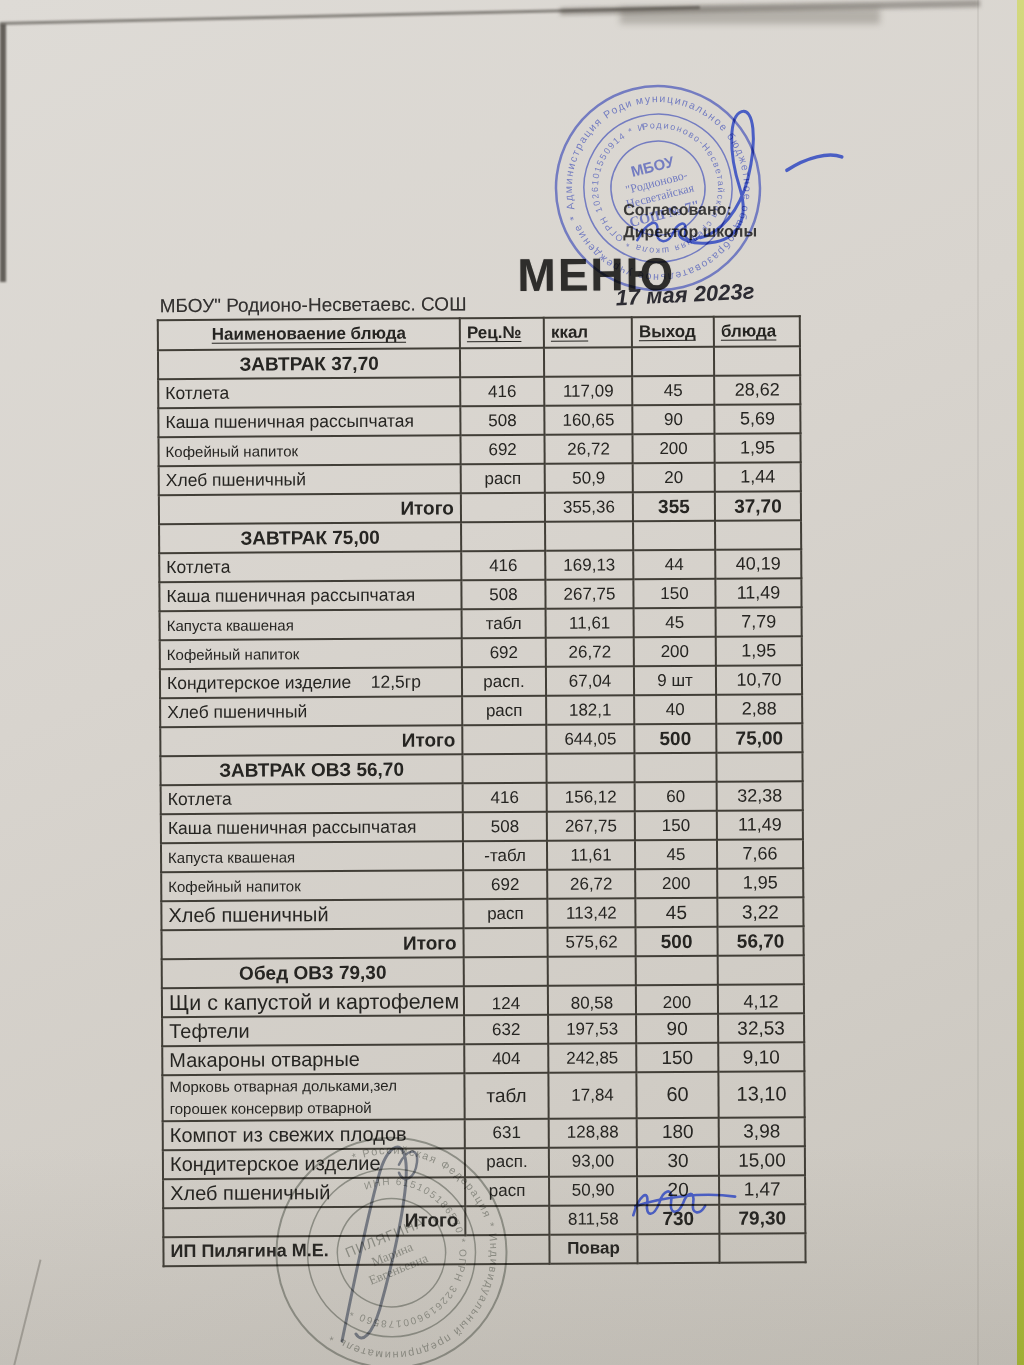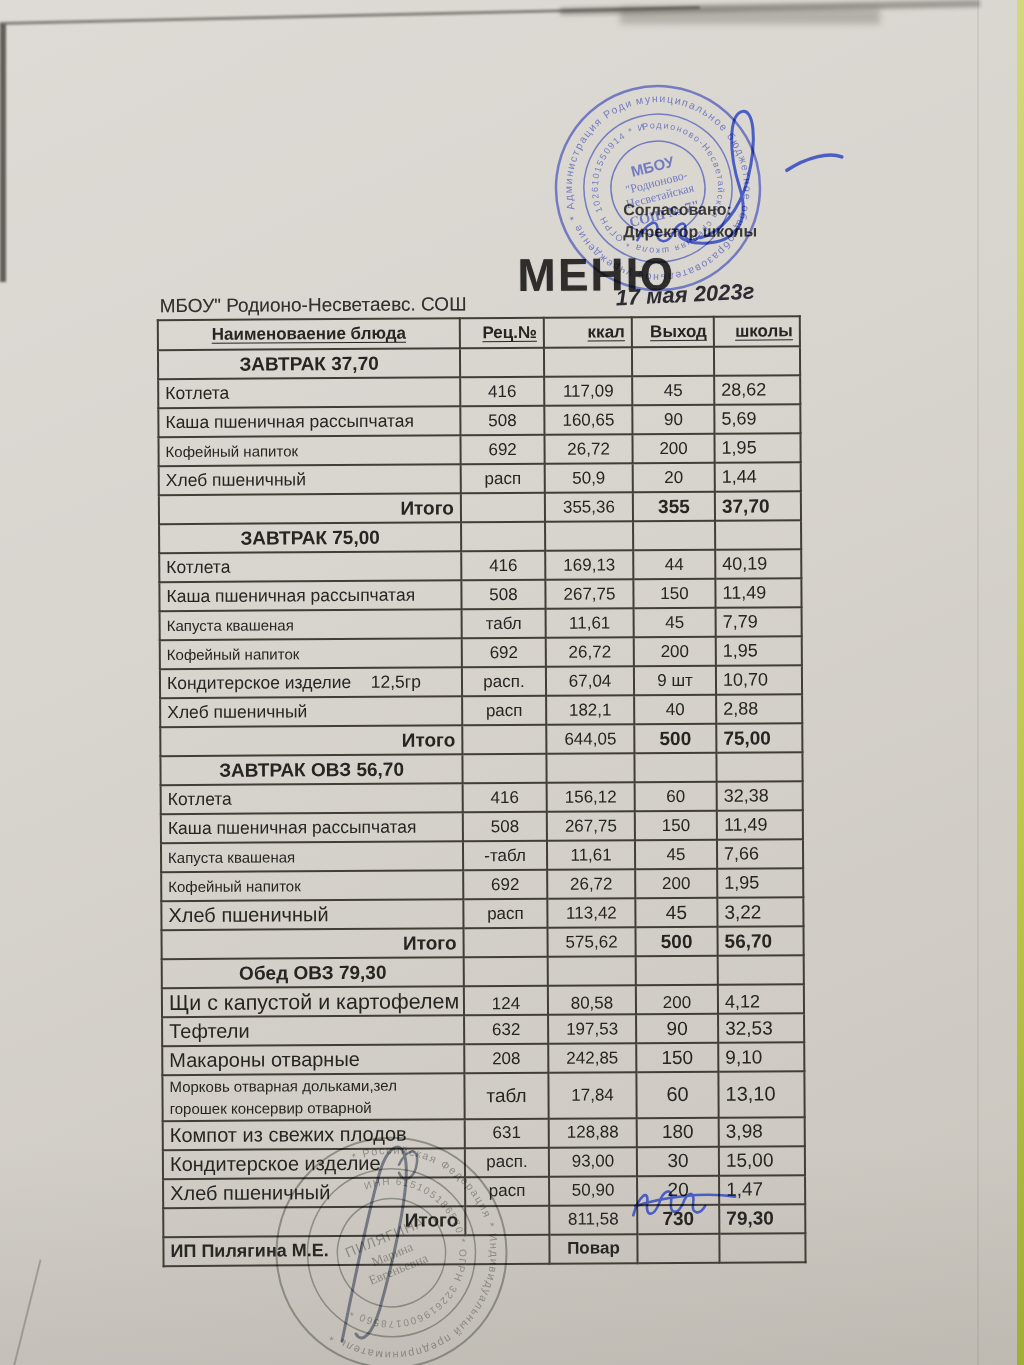--- a/index.html
+++ b/index.html
@@ -20,25 +20,25 @@
   
   .title{position:absolute;left:520px;top:228px;font-size:46px;font-weight:700;letter-spacing:2px;color:#2e2d2b;text-shadow:0 0 1px rgba(40,40,40,.45);margin-top:20px;}
   .school{position:absolute;left:162px;top:293px;font-size:19px;color:#333130;text-shadow:0 0 .5px rgba(40,40,40,.4);}
   .date{position:absolute;left:618px;top:283px;font-size:22px;font-weight:700;font-style:italic;color:#2d2c33;transform:rotate(-2.5deg);}
   .approval{position:absolute;left:626px;top:200px;font-size:16px;font-weight:600;color:#3a3938;line-height:22px;z-index:6;mix-blend-mode:multiply;}
   
   #menu-table{position:absolute;left:159px;top:317px;border-collapse:collapse;table-layout:fixed;width:642px;color:#262522;}
   #menu-table col.w-name{width:302px}#menu-table col.w-rec{width:84px}
   #menu-table col.w-kcal{width:88px}#menu-table col.w-out{width:82px}#menu-table col.w-price{width:86px}
   #menu-table td,#menu-table th{border:2px solid #413e37;height:27px;padding:0 6px;overflow:hidden;white-space:nowrap;}
-  #menu-table th{font-size:17px;font-weight:700;text-align:right;height:28px;text-decoration:underline;text-underline-offset:3px;text-decoration-thickness:1px;}
+  #menu-table th{font-size:17px;font-weight:700;text-align:left;height:28px;text-decoration:underline;text-underline-offset:3px;text-decoration-thickness:1px;}
   #menu-table th.c-name{text-align:center;}
   .c-name{text-align:left;font-size:17.5px;}
   .c-rec,.c-kcal,.c-out{text-align:center;font-size:17px;}
-  .c-price{text-align:left;font-size:18px;}
+  .c-price{text-align:center;font-size:18px;}
   tr.sec .c-name{font-weight:700;font-size:19px;text-align:center;}
   tr.total .c-name{font-weight:700;font-size:19px;text-align:right;padding-right:4px;}
   tr.total .c-out{font-size:19px;font-weight:600;}
   tr.total .c-price{font-size:19px;font-weight:700;}
   tr.footer td{height:33px;}
   tr.footer .c-name{font-weight:700;font-size:18px;}
   tr.footer .c-kcal{font-weight:700;font-size:17px;}
   tr.sz-sm .c-name{font-size:15px;}
   tr.sz-lg .c-name{font-size:20px;}
   tr.sz-lg .c-out,tr.sz-lg .c-price{font-size:19px;}
@@ -113,21 +113,21 @@
           <col class="w-kcal">
           <col class="w-out">
           <col class="w-price">
       </colgroup>
       <thead>
           <tr id="hdr-row">
             <th class="c-name">Наименоваение блюда</th>
             <th class="c-rec">Рец.№</th>
             <th class="c-kcal">ккал</th>
             <th class="c-out">Выход</th>
-            <th class="c-price">школы</th>
+            <th class="c-price">блюда</th>
           </tr>
         </thead>
       <tbody id="tbl-body">
           <tr class="sec">
             <td class="c-name">ЗАВТРАК 37,70</td>
             <td class="c-rec"></td>
             <td class="c-kcal"></td>
             <td class="c-out"></td>
             <td class="c-price"></td>
           </tr>
@@ -287,21 +287,21 @@
           </tr>
           <tr class="item sz-lg">
             <td class="c-name">Тефтели</td>
             <td class="c-rec">632</td>
             <td class="c-kcal">197,53</td>
             <td class="c-out">90</td>
             <td class="c-price">32,53</td>
           </tr>
           <tr class="item sz-lg">
             <td class="c-name">Макароны отварные</td>
-            <td class="c-rec">208</td>
+            <td class="c-rec">404</td>
             <td class="c-kcal">242,85</td>
             <td class="c-out">150</td>
             <td class="c-price">9,10</td>
           </tr>
           <tr class="item two">
             <td class="c-name">Морковь отварная дольками,зел<br>горошек консервир отварной</td>
             <td class="c-rec">табл</td>
             <td class="c-kcal">17,84</td>
             <td class="c-out">60</td>
             <td class="c-price">13,10</td>

